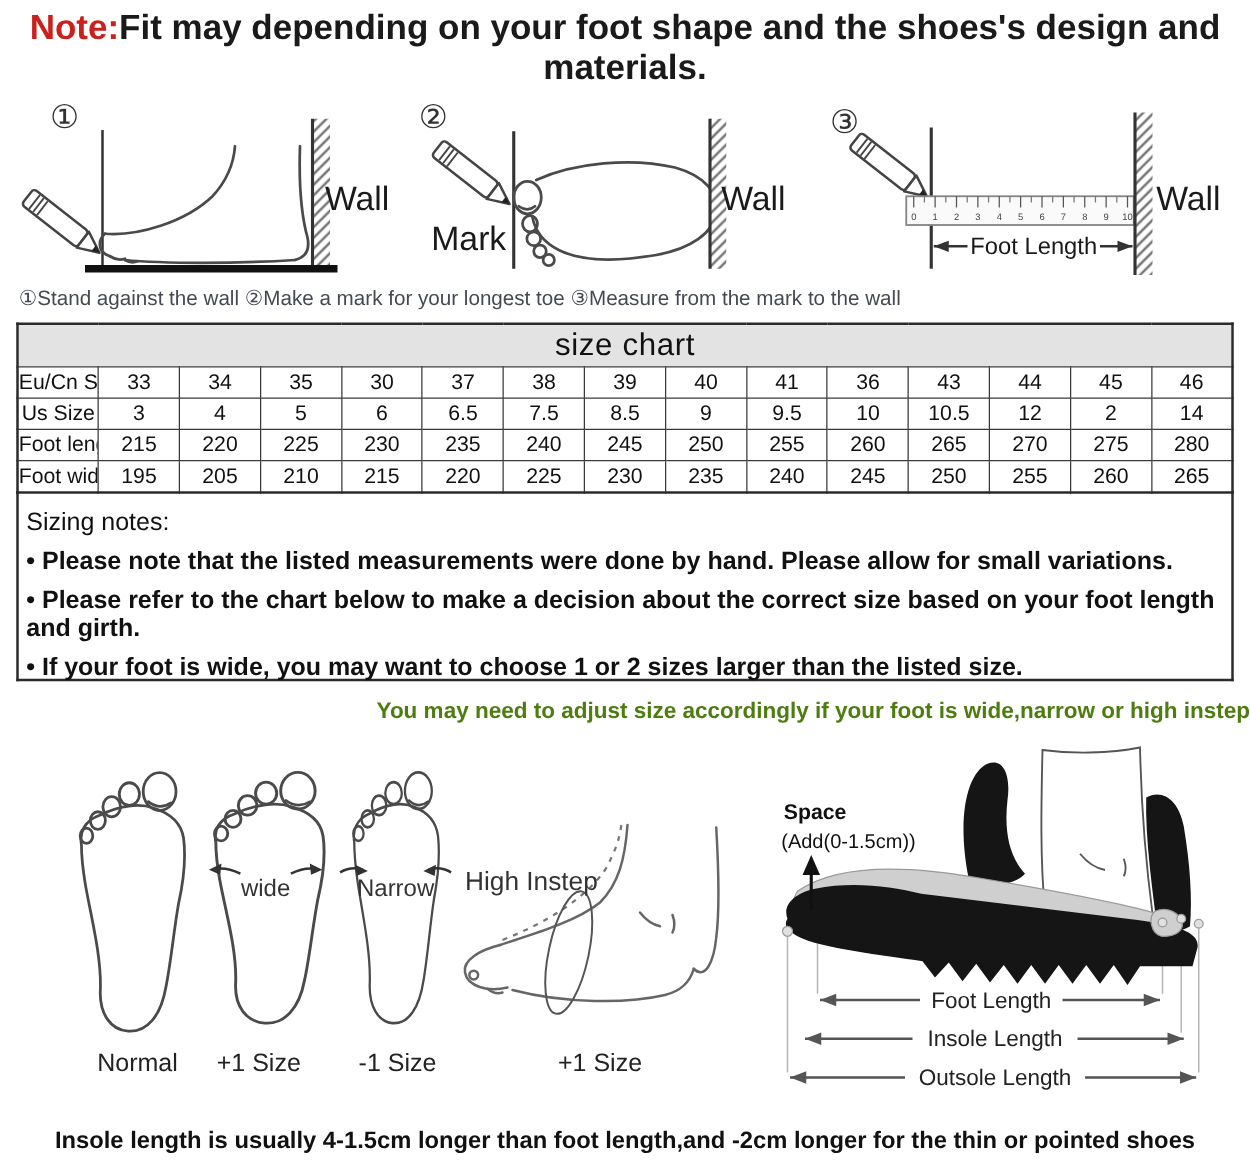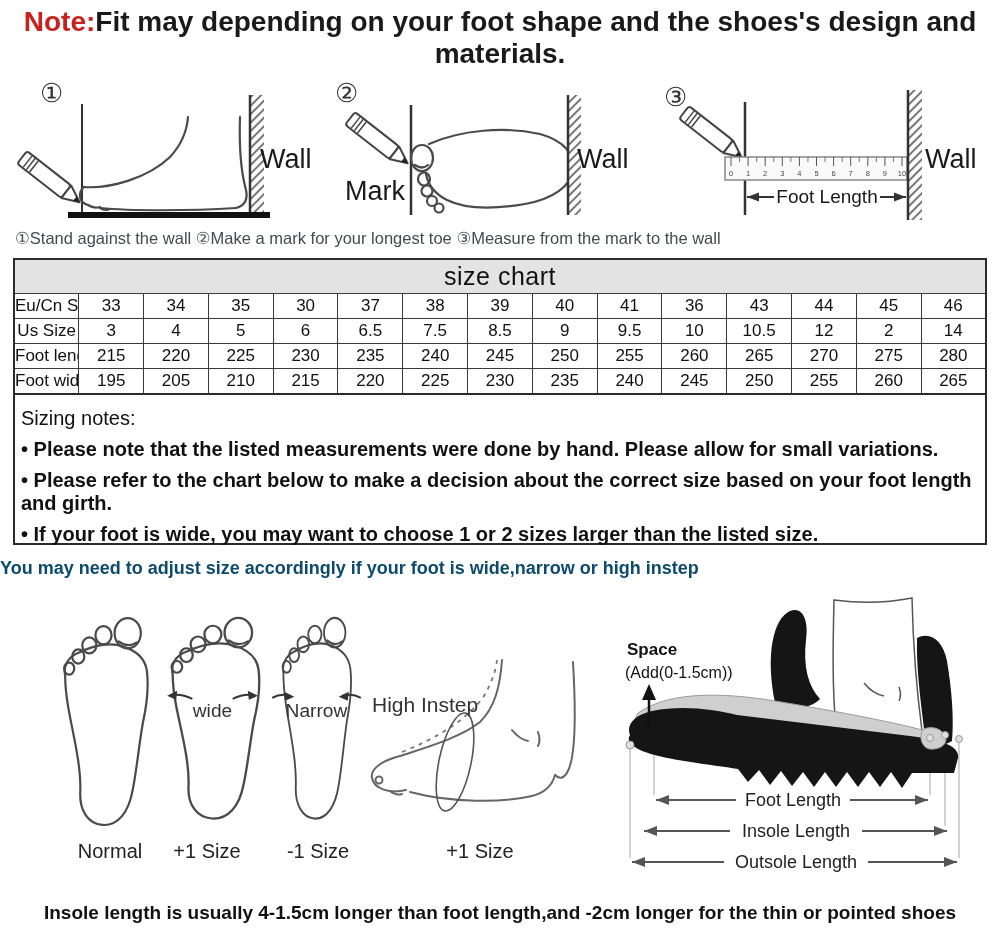--- a/index.html
+++ b/index.html
@@ -15,21 +15,21 @@
   table.size-chart td{border:1px solid #3a3a3a;text-align:center;font-size:17px;height:24px;
         padding:0;color:#111;overflow:hidden;white-space:nowrap;}
   table.size-chart .title-cell{background:#e3e3e3;font-size:25px;height:33px;letter-spacing:.5px;}
   table.size-chart .row-label{width:133px;}
   
   .notes-box{top:393px;left:13px;width:974px;height:152px;border:2px solid #2b2b2b;border-top:none;
         box-sizing:border-box;padding:14px 6px 0 6px;font-size:20px;color:#111;}
   .notes-box .notes-title{margin-bottom:8px;}
   .bullet-line{margin:6px 0 8px 0;font-weight:bold;}
   .bullet-line::before{content:"\2022  ";}
-  .adjust-heading{top:558px;left:0;width:100%;text-align:left;font-size:18px;font-weight:bold;color:#0c4a6e;}
+  .adjust-heading{top:558px;left:0;width:100%;text-align:right;font-size:18px;font-weight:bold;color:#4d7c0f;}
   .foot-caption{top:840px;width:140px;text-align:center;font-size:20px;color:#222;}
   .bottom-note{top:902px;left:0;width:100%;text-align:center;font-size:19px;font-weight:bold;color:#111;}
   
   svg text{font-family:"Liberation Sans",sans-serif;}
   .t-num{font-size:26px;fill:#333;}
   .t-wall{font-size:27px;fill:#1a1a1a;}
   .t-mark{font-size:27px;fill:#1a1a1a;}
   .t-footlen{font-size:19px;fill:#1a1a1a;}
   .ruler-num{font-size:7.5px;fill:#444;}
   .t-widelabel{font-size:19px;fill:#333;}

